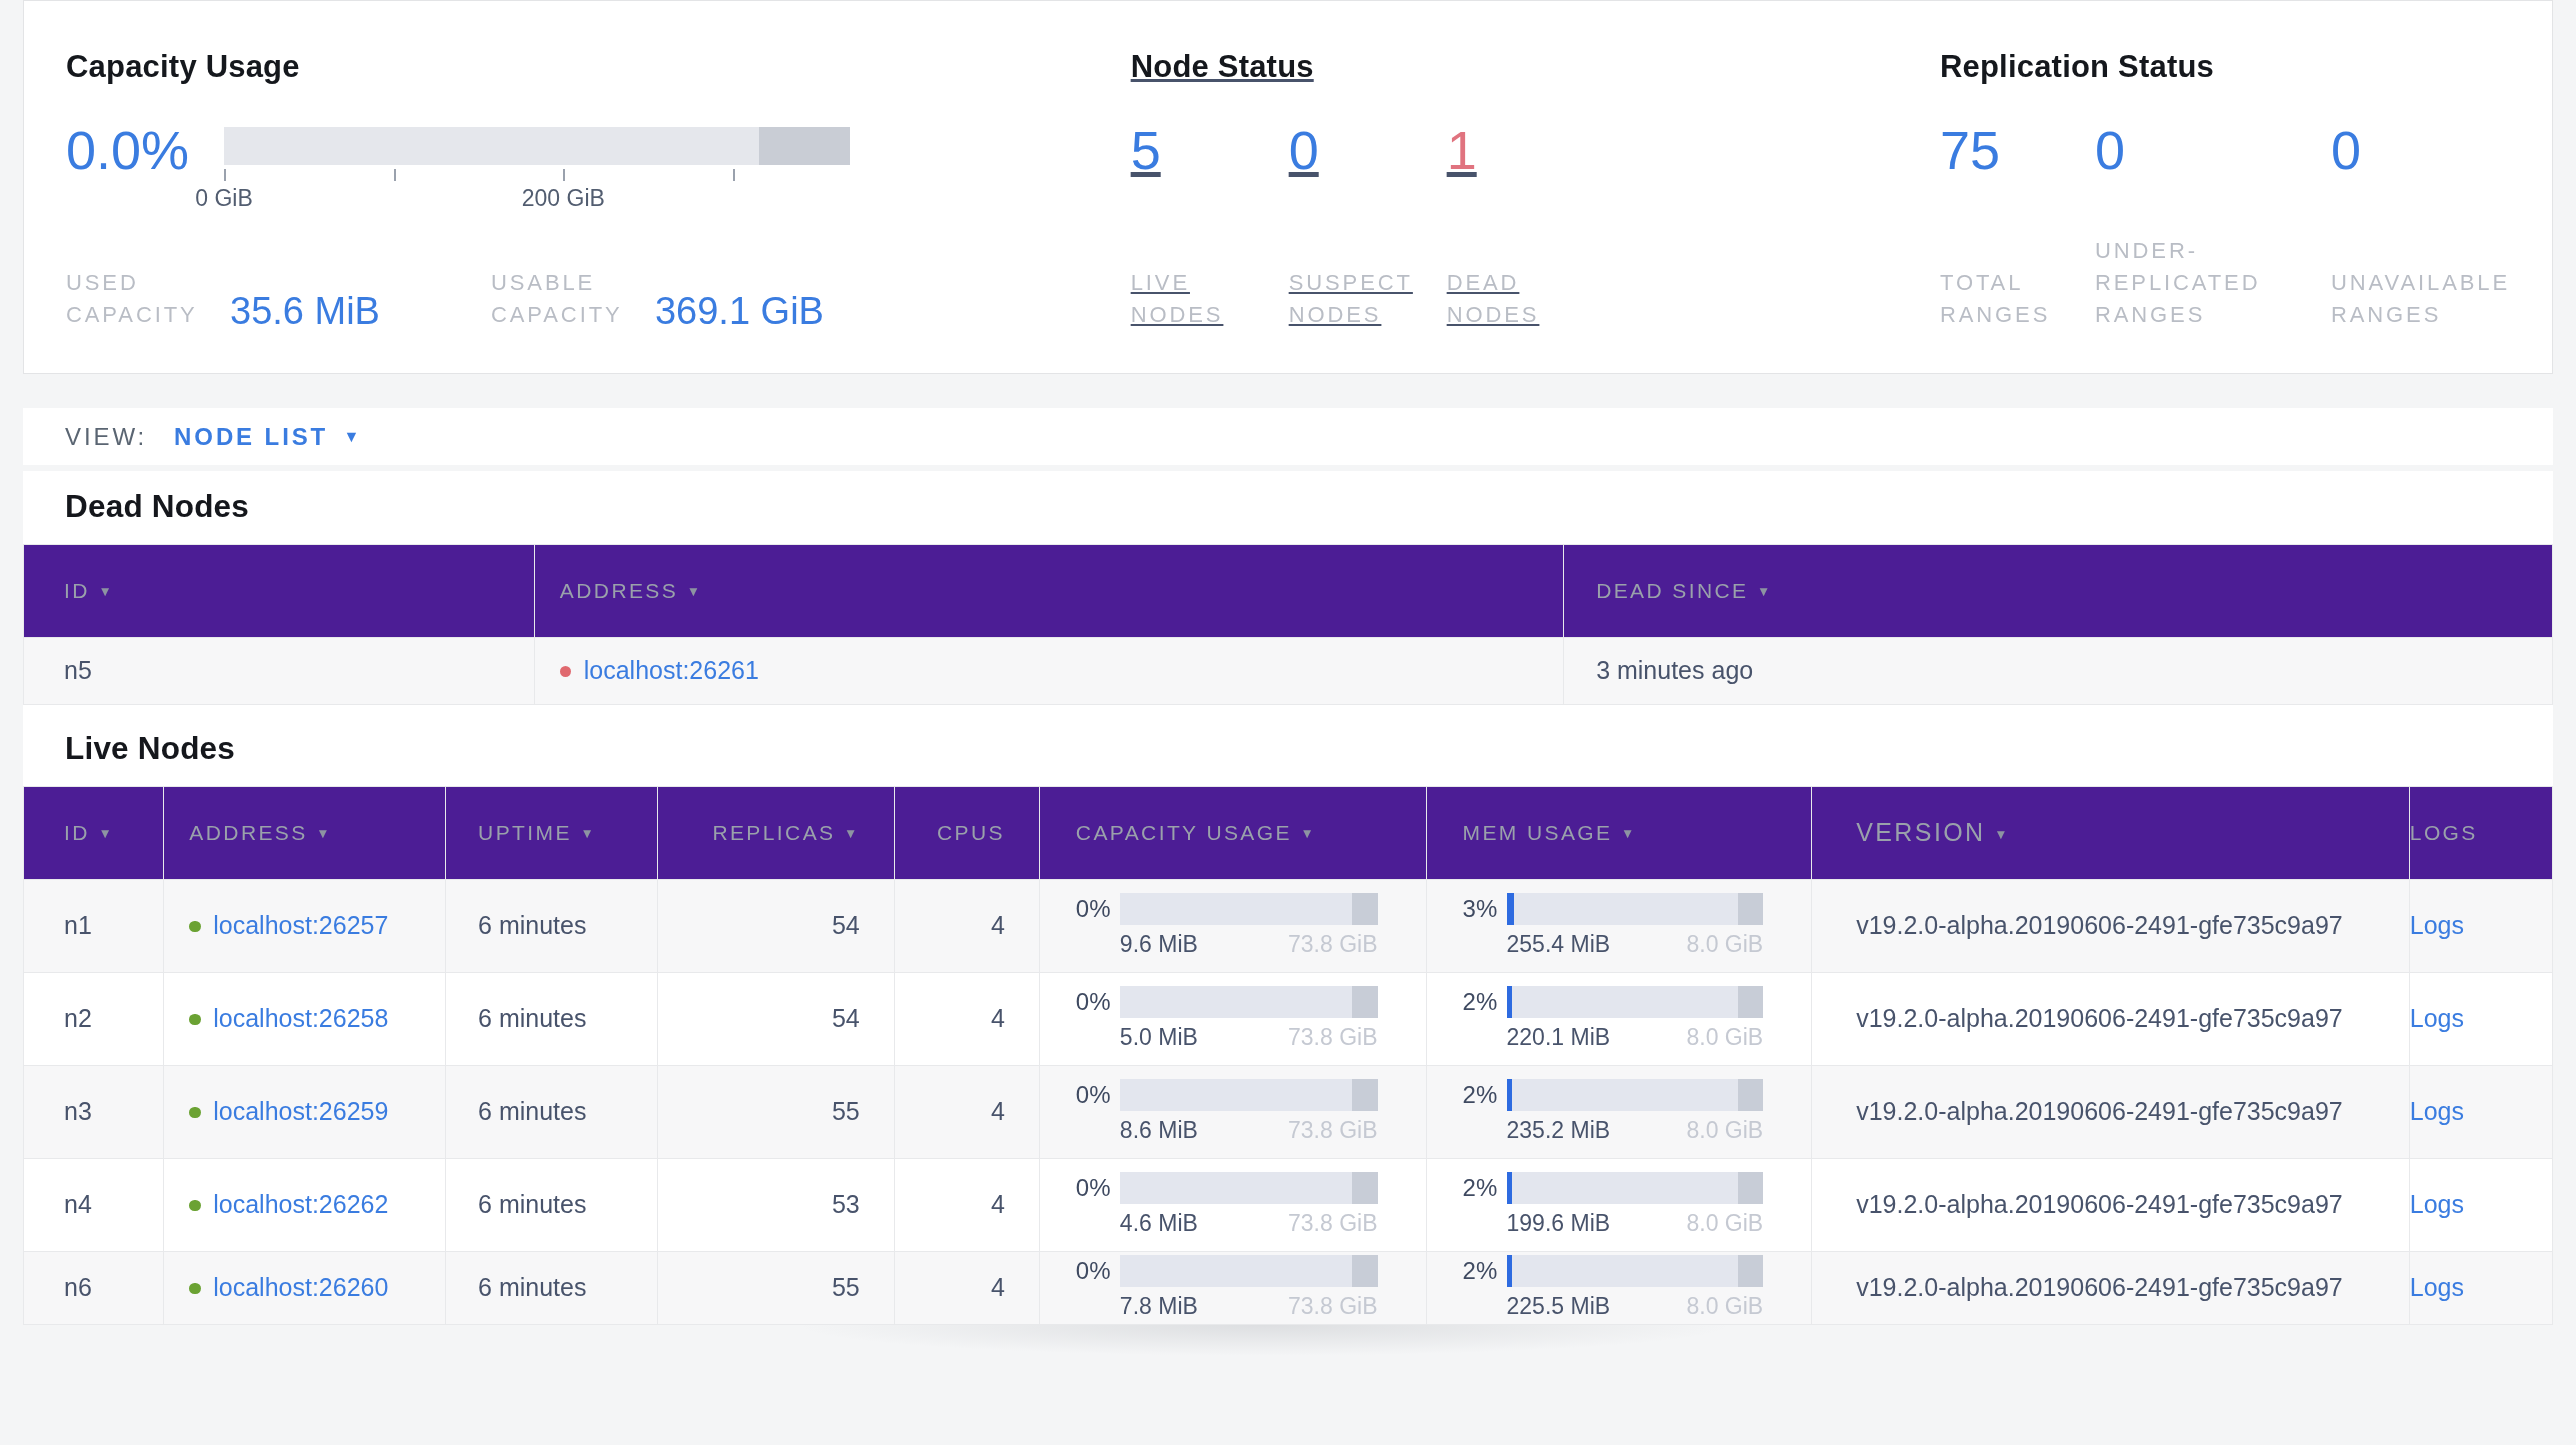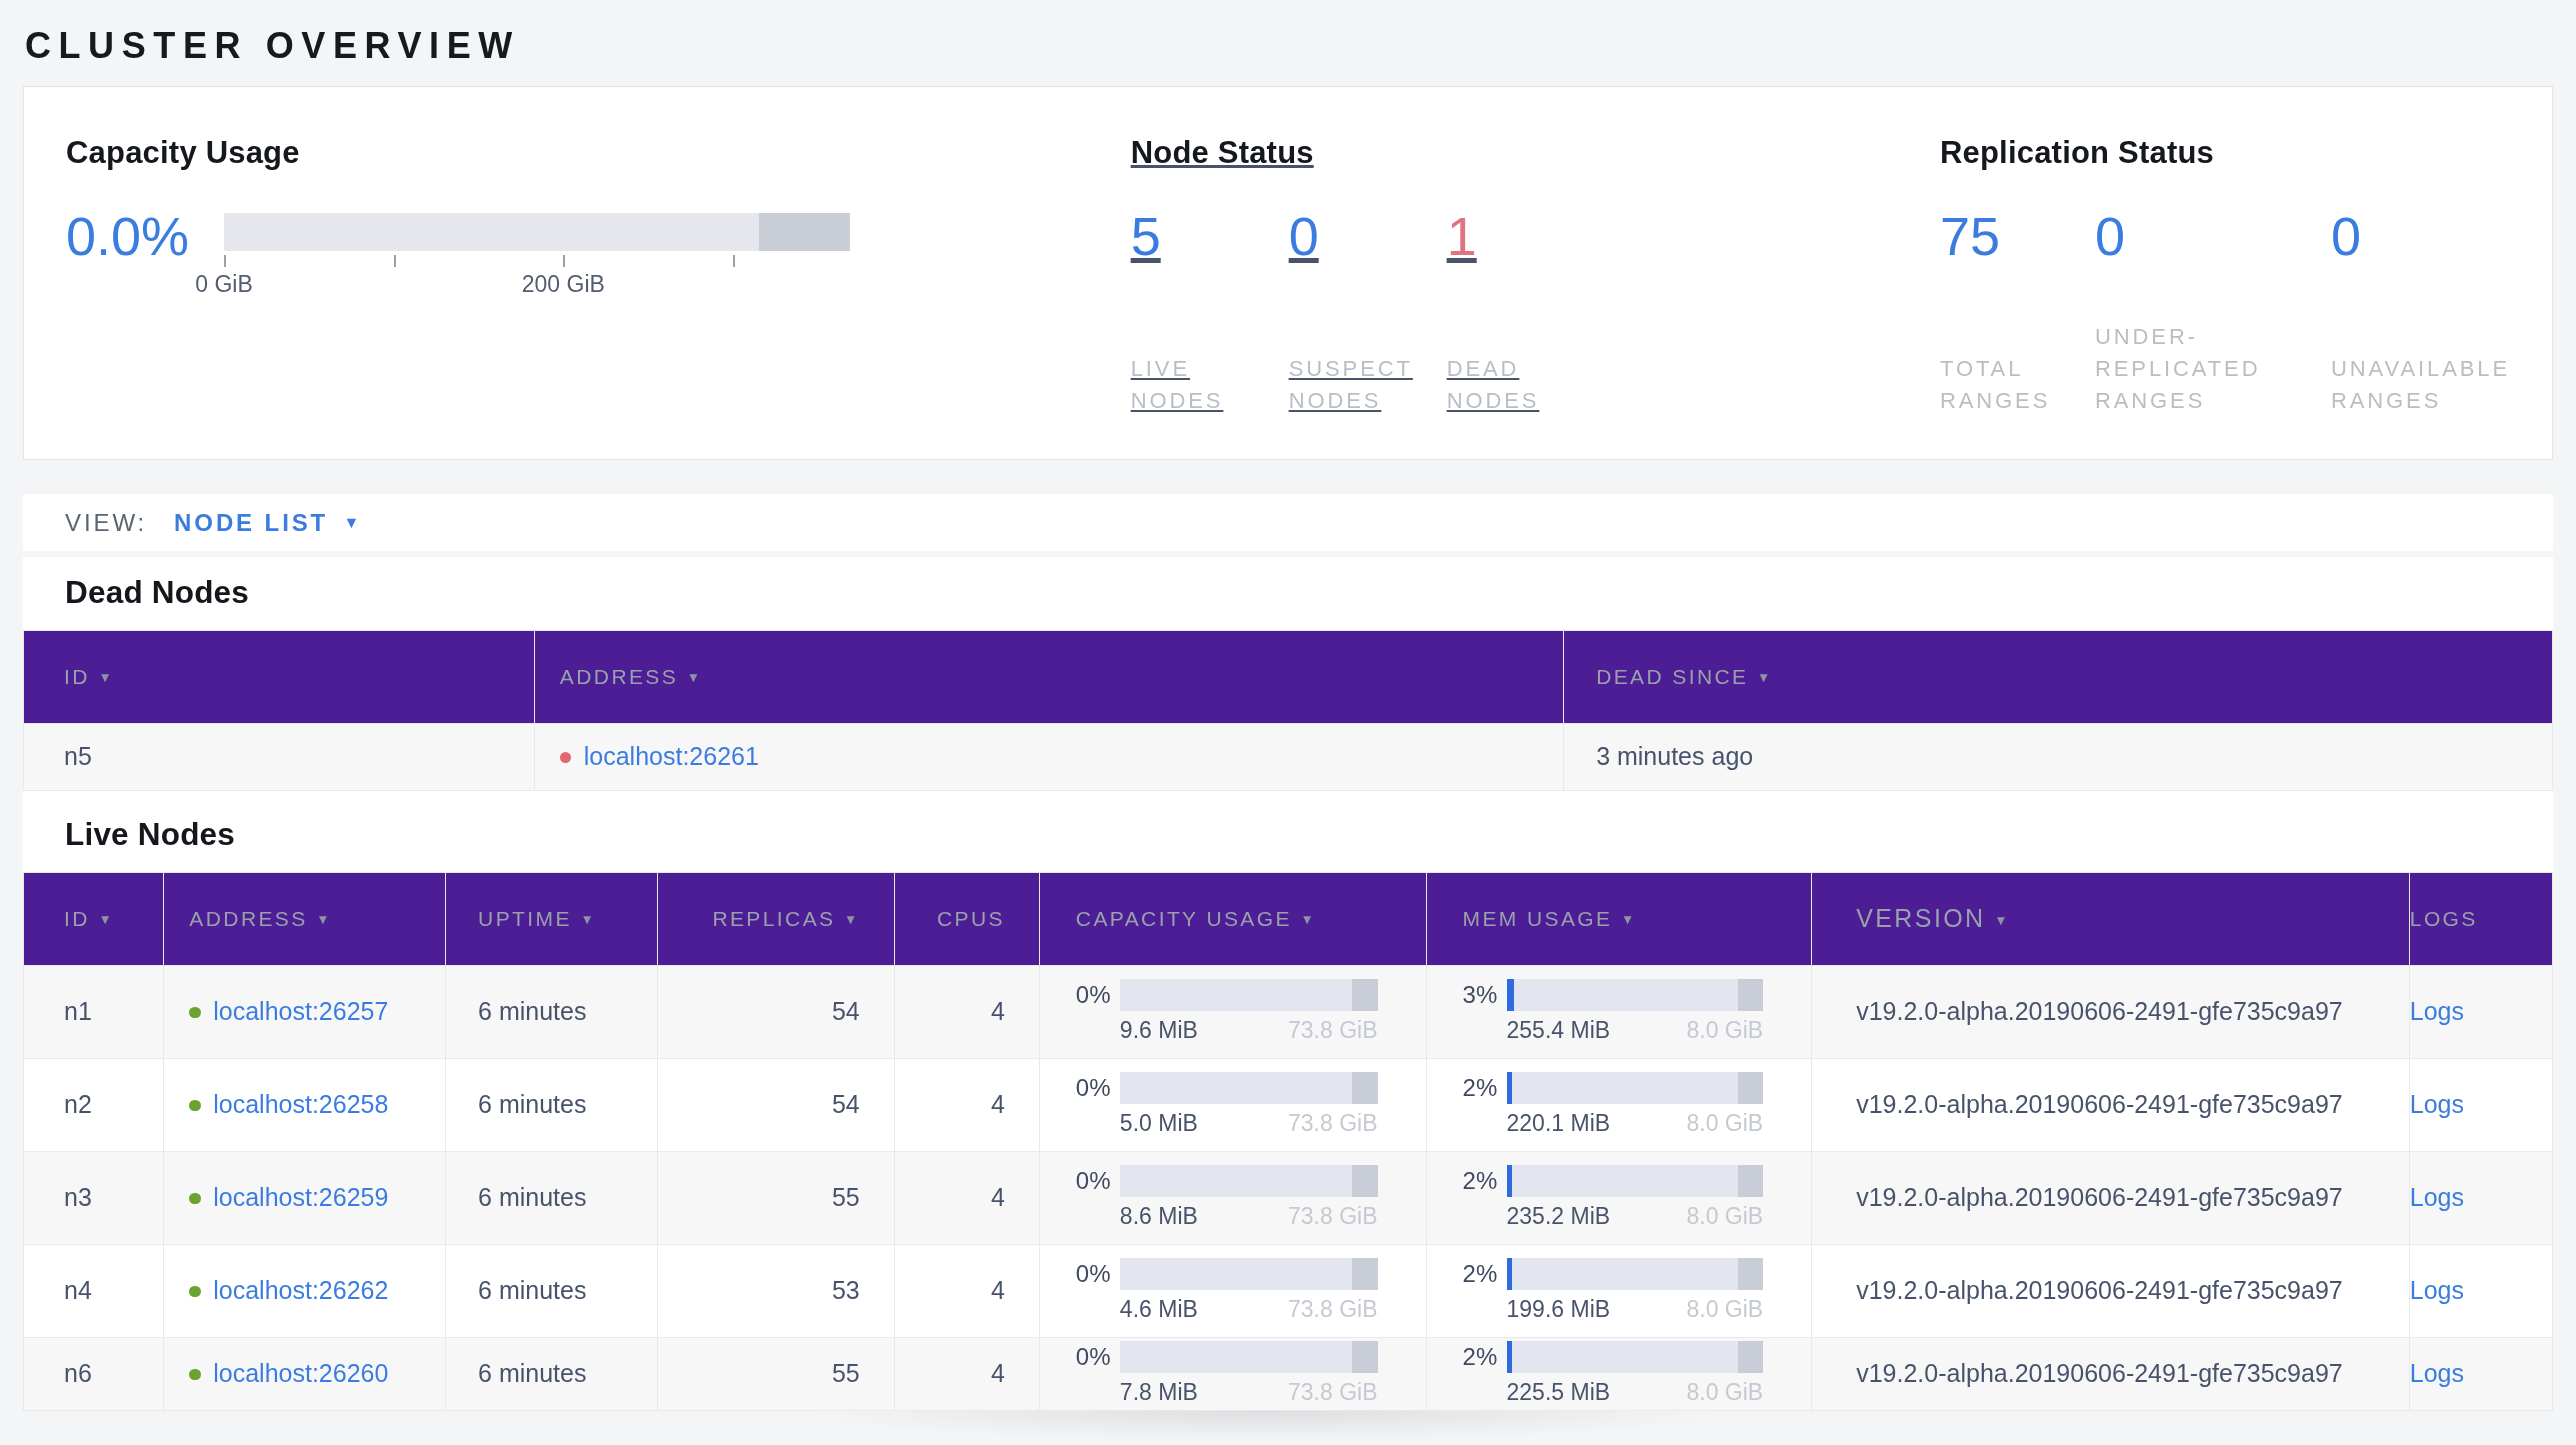--- a/index.html
+++ b/index.html
@@ -147,21 +147,20 @@
   .page-bottom {
     height: 34px;
     background: radial-gradient(ellipse 668px 44px at 1241px 0px, rgba(100,105,115,0.16), rgba(0,0,0,0) 70%);
   }
 </style>
 </head>
 <body>
 
 <div class="page">
 
-  <div class="page-title">CLUSTER OVERVIEW</div>
 
   <section class="card">
 
     <div class="sec sec-capacity">
       <div class="sec-title">Capacity Usage</div>
       <div class="cap-main">
         <div class="cap-pct">0.0%</div>
         <div class="gauge">
           <div class="gauge-bar">
             <div class="gauge-end"></div>
@@ -169,20 +168,30 @@
           <div class="gauge-ticks">
             <i style="left:0%"></i>
               <i style="left:27.1%"></i>
               <i style="left:54.2%"></i>
               <i style="left:81.3%"></i>
           </div>
           <div class="gauge-labels">
             <span style="left:0%">0 GiB</span>
             <span style="left:54.2%">200 GiB</span>
           </div>
+        </div>
+      </div>
+      <div class="cap-stats">
+        <div class="stat-pair">
+          <div class="pair-label">USED CAPACITY</div>
+          <div class="pair-value">35.6 MiB</div>
+        </div>
+        <div class="stat-pair">
+          <div class="pair-label">USABLE CAPACITY</div>
+          <div class="pair-value">369.1 GiB</div>
         </div>
       </div>
     </div>
 
     <div class="sec sec-nodes">
       <div class="sec-title">Node Status</div>
       <div class="stat-cols">
         <div class="scol">
           <div class="scol-value">5</div>
           <div class="scol-label">LIVE NODES</div>

